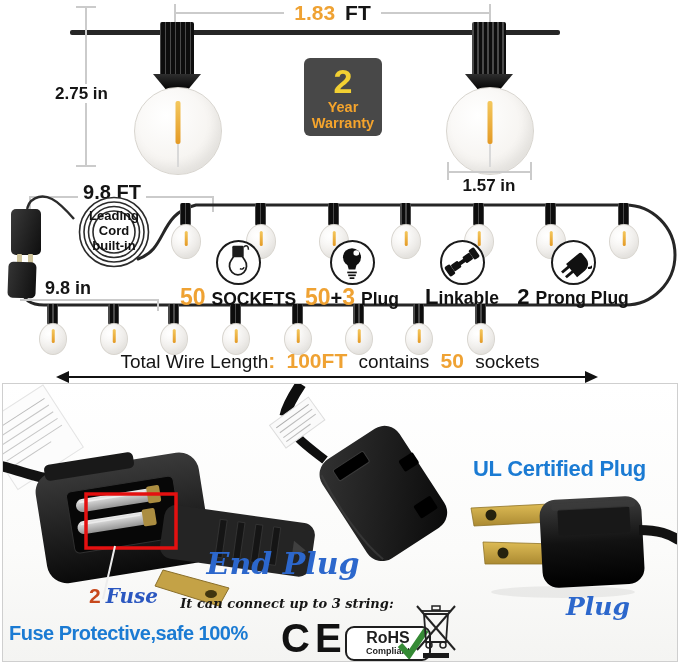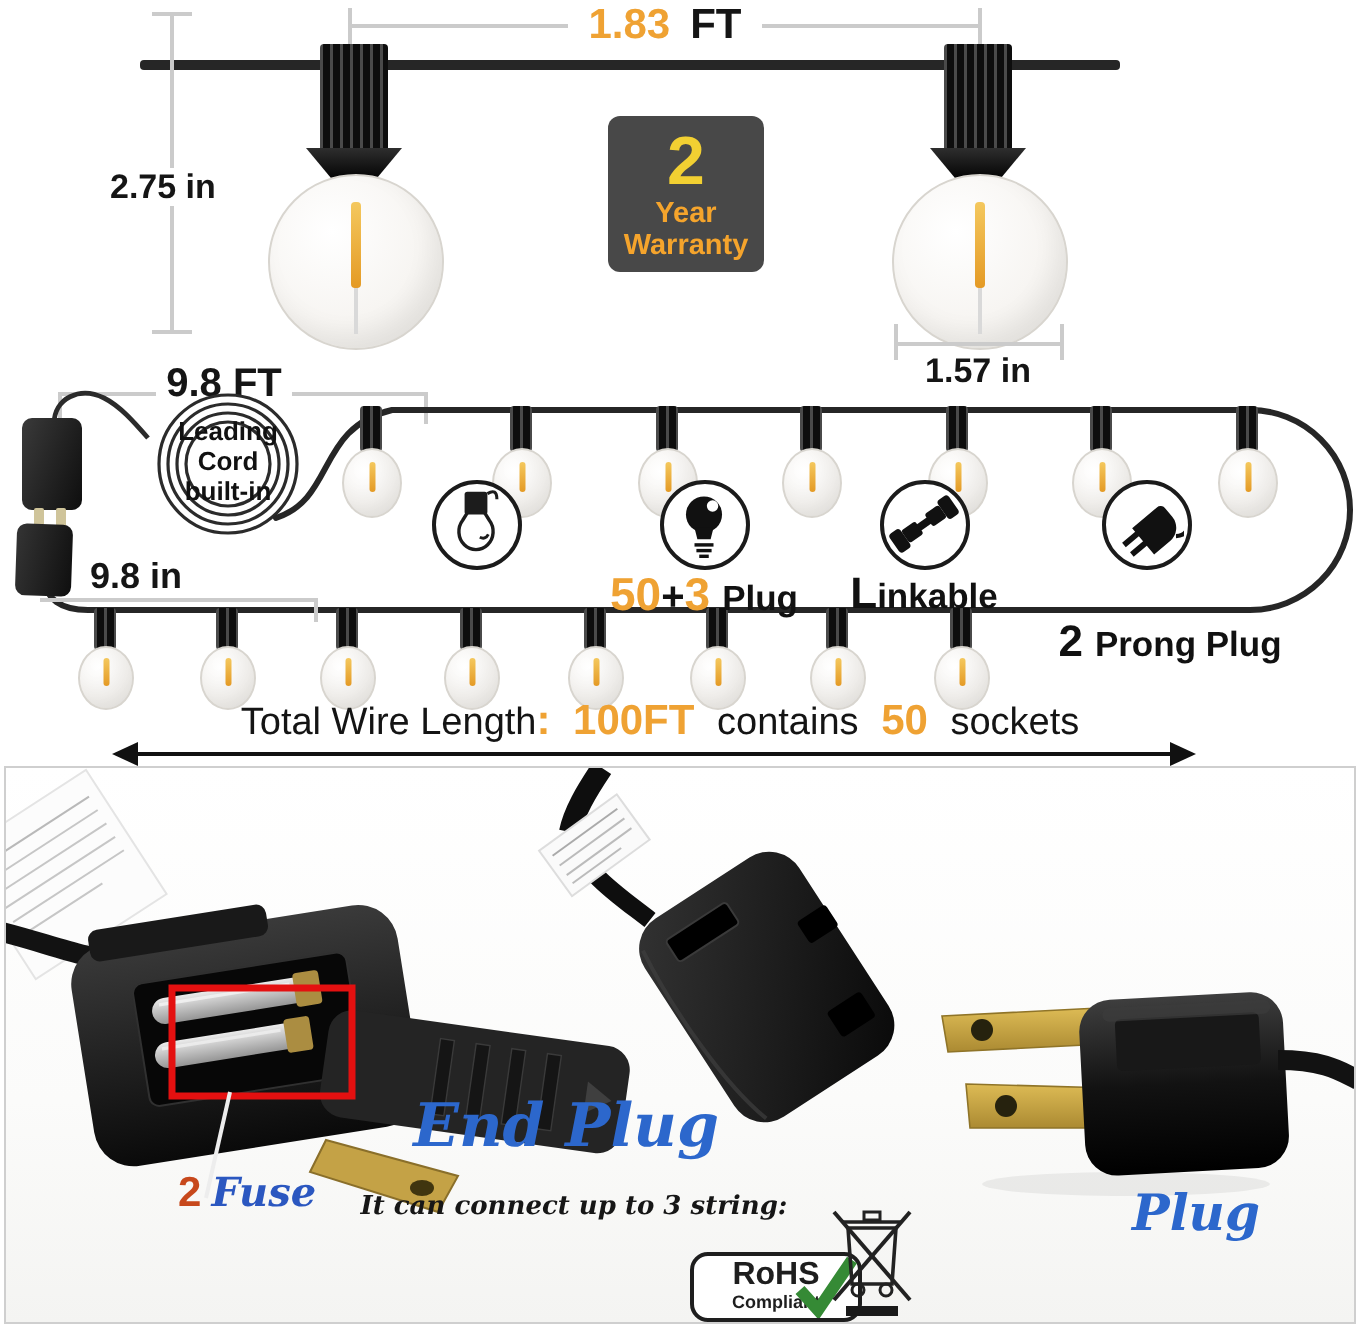--- a/index.html
+++ b/index.html
@@ -233,27 +233,30 @@
     <svg width="38" height="38" viewBox="0 0 40 40">
       <g transform="rotate(-40 20 20)">
         <path d="M13,17 h17 a3,3 0 0 1 3,3 v6 a9,9 0 0 1 -9,9 h-11 z" fill="#111"></path>
         <rect x="4" y="19.5" width="10" height="3" fill="#111"></rect>
         <rect x="4" y="26" width="10" height="3" fill="#111"></rect>
         <path d="M28,35 q5,4 9,-1" stroke="#111" stroke-width="2.2" fill="none"></path>
       </g>
     </svg>
   </div>
 
+  <div class="feat-label" style="left:153px;">
+    <span class="val">50</span><span class="word">SOCKETS</span>
+  </div>
   <div class="feat-label" style="left:267px;">
     <span class="val">50</span><span class="plus">+</span><span class="val">3</span><span class="word">Plug</span>
   </div>
   <div class="feat-label" style="left:377px;">
     <span class="lead">L</span><span class="rest">inkable</span>
   </div>
-  <div class="feat-label" style="left:500px;margin-top:24px;">
+  <div class="feat-label" style="left:488px;">
     <span class="lead">2</span><span class="word">Prong Plug</span>
   </div>
 
   <div id="total-row">
     <span>Total Wire Length</span><span class="orange big">:</span>
     <span class="orange big gap">100FT</span>
     <span class="gap">contains</span>
     <span class="orange big gap">50</span>
     <span class="gap">sockets</span>
   </div>
@@ -355,26 +358,29 @@
           <rect x="556" y="124" width="72" height="26" rx="3" fill="#181818"></rect>
           <rect x="550" y="118" width="84" height="7" rx="3.5" fill="#3c3c3c" opacity="0.7"></rect>
         </g>
         <path d="M636,146 C660,146 668,152 676,156" stroke="#121212" stroke-width="10" fill="none"></path>
       </g>
     </svg>
 
     <div id="fuse-callout">
       <span class="n">2</span><span class="w">Fuse</span>
     </div>
+    <div class="blue-caption" style="left:6px;top:238px;font-size:20px;letter-spacing:-0.5px;"><span>Fuse Protective,safe 100%</span></div>
 
     <div class="serif-blue" style="left:200px;top:162px;width:160px;text-align:center;font-size:30px;"><span>End Plug</span></div>
     <div id="end-plug-note"><span>It can connect up to 3 string:</span></div>
 
+    <div class="blue-caption" style="left:470px;top:72px;font-size:22px;letter-spacing:-0.3px;"><span>UL Certified Plug</span></div>
     <div class="serif-blue" style="left:552px;top:208px;width:86px;text-align:center;font-size:25px;"><span>Plug</span></div>
 
+    <div id="ce-mark"><span>CE</span></div>
     <div id="rohs-badge">
       <div class="l1">RoHS</div>
       <div class="l2">Compliant</div>
     </div>
     <svg style="position:absolute;left:394px;top:243px;" width="32" height="32" viewBox="0 0 32 32">
       <polyline points="3,18 12,28 29,3" stroke="#358a35" stroke-width="6" fill="none"></polyline>
     </svg>
     <svg style="position:absolute;left:412px;top:218px;" width="42" height="58" viewBox="0 0 42 58">
       <rect x="17" y="4" width="8" height="4" stroke="#222" stroke-width="1.5" fill="none"></rect>
       <line x1="6" y1="9" x2="36" y2="9" stroke="#222" stroke-width="1.8"></line>

